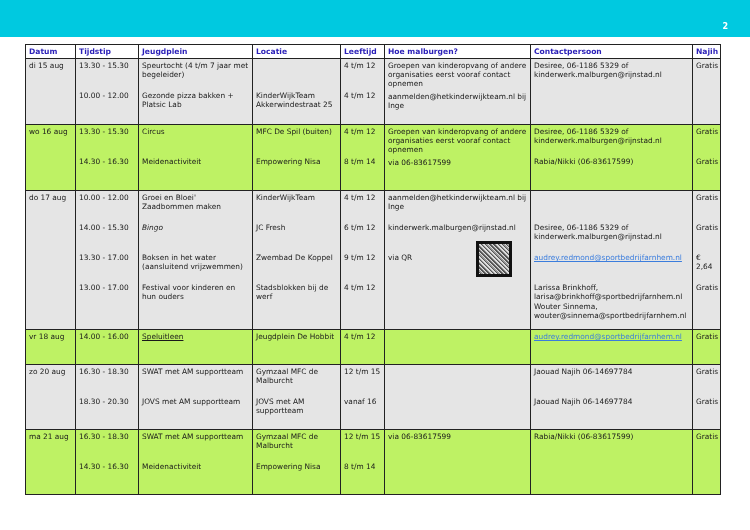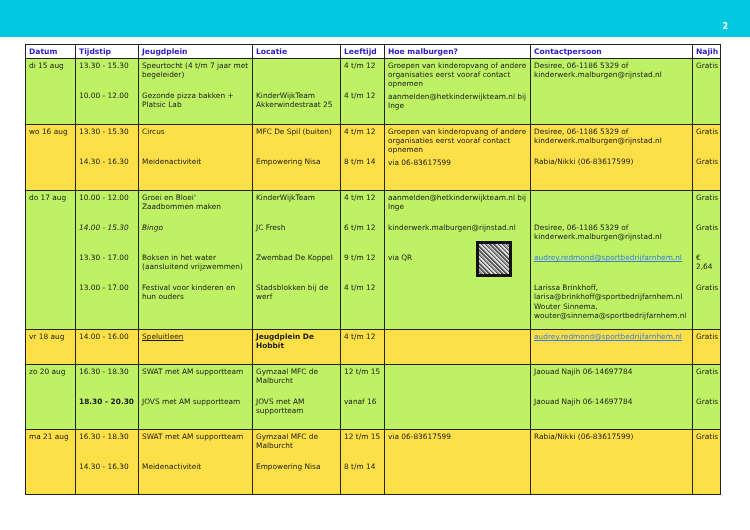--- a/index.html
+++ b/index.html
@@ -17,22 +17,22 @@
     position: absolute; left: 25px; top: 44px; width: 695px;
     border-collapse: collapse; table-layout: fixed;
     font-size: 7.4px; color: #1a1a1a; line-height: 1.22;
   }
   table.sched th, table.sched td {
     border: 1.3px solid #222; padding: 2px 3px; vertical-align: top; text-align: left;
   }
   table.sched th {
     color: #2a1fb8; font-weight: bold; font-size: 7.6px; background: #ffffff; padding: 2px 3px;
   }
-  tr.cyan td { background: #bef264; }
-  tr.white td { background: #fde047; }
+  tr.cyan td { background: #e5e5e5; }
+  tr.white td { background: #bef264; }
   .link { color: #3b7ddd; text-decoration: underline; }
   .qr {
     display: inline-block; width: 30px; height: 30px; background: #111; padding: 3px;
     position: relative; margin-left: 64px; margin-top: -12px; vertical-align: top;
   }
   .qr-inner {
     width: 30px; height: 30px;
     background:
       repeating-linear-gradient(45deg, #ddd 0 1px, #555 1px 2px, #999 2px 3px),
       #888;
@@ -128,21 +128,21 @@
         </td>
         <td>
           <div style="min-height: 26px; margin-bottom: 4px;"><span>Gratis</span></div>
           <div style="min-height: 26px; margin-bottom: 4px;"><span>Gratis</span></div>
         </td>
       </tr>
       <tr class="cyan">
         <td><span>do 17 aug</span></td>
         <td>
           <div style="min-height: 26px; margin-bottom: 4px;"><span>10.00 - 12.00</span></div>
-          <div style="min-height: 26px; margin-bottom: 4px; font-style: italic;"><span>14.00 - 15.30</span></div>
+          <div style="min-height: 26px; margin-bottom: 4px;"><span>14.00 - 15.30</span></div>
           <div style="min-height: 26px; margin-bottom: 4px;"><span>13.30 - 17.00</span></div>
           <div style="min-height: 26px; margin-bottom: 4px;"><span>13.00 - 17.00</span></div>
         </td>
         <td>
           <div style="min-height: 26px; margin-bottom: 4px;"><span>Groei en Bloei' Zaadbommen maken</span></div>
           <div style="min-height: 26px; margin-bottom: 4px; font-style: italic;"><span>Bingo</span></div>
           <div style="min-height: 26px; margin-bottom: 4px;"><span>Boksen in het water (aansluitend vrijzwemmen)</span></div>
           <div style="min-height: 26px; margin-bottom: 4px;"><span>Festival voor kinderen en hun ouders</span></div>
         </td>
         <td>
@@ -178,40 +178,40 @@
       </tr>
       <tr class="white">
         <td><span>vr 18 aug</span></td>
         <td>
           <div style="min-height: 26px; margin-bottom: 4px;"><span>14.00 - 16.00</span></div>
         </td>
         <td>
           <div style="min-height: 26px; margin-bottom: 4px; text-decoration: underline;"><span>Speluitleen</span></div>
         </td>
         <td>
-          <div style="min-height: 26px; margin-bottom: 4px; font-weight: bold;"><span>Jeugdplein De Hobbit</span></div>
+          <div style="min-height: 26px; margin-bottom: 4px;"><span>Jeugdplein De Hobbit</span></div>
         </td>
         <td>
           <div style="min-height: 26px; margin-bottom: 4px;"><span>4 t/m 12</span></div>
         </td>
         <td>
           <div style="min-height: 26px; margin-bottom: 4px;"><span></span></div>
         </td>
         <td>
           <div style="min-height: 26px; margin-bottom: 4px;"><span class="link">audrey.redmond@sportbedrijfarnhem.nl</span></div>
         </td>
         <td>
           <div style="min-height: 26px; margin-bottom: 4px;"><span>Gratis</span></div>
         </td>
       </tr>
       <tr class="cyan">
         <td><span>zo 20 aug</span></td>
         <td>
           <div style="min-height: 26px; margin-bottom: 4px;"><span>16.30 - 18.30</span></div>
-          <div style="min-height: 26px; margin-bottom: 4px; font-weight: bold;"><span>18.30 - 20.30</span></div>
+          <div style="min-height: 26px; margin-bottom: 4px;"><span>18.30 - 20.30</span></div>
         </td>
         <td>
           <div style="min-height: 26px; margin-bottom: 4px;"><span>SWAT met AM supportteam</span></div>
           <div style="min-height: 26px; margin-bottom: 4px;"><span>JOVS met AM supportteam</span></div>
         </td>
         <td>
           <div style="min-height: 26px; margin-bottom: 4px;"><span>Gymzaal MFC de Malburcht</span></div>
           <div style="min-height: 26px; margin-bottom: 4px;"><span>JOVS met AM supportteam</span></div>
         </td>
         <td>

